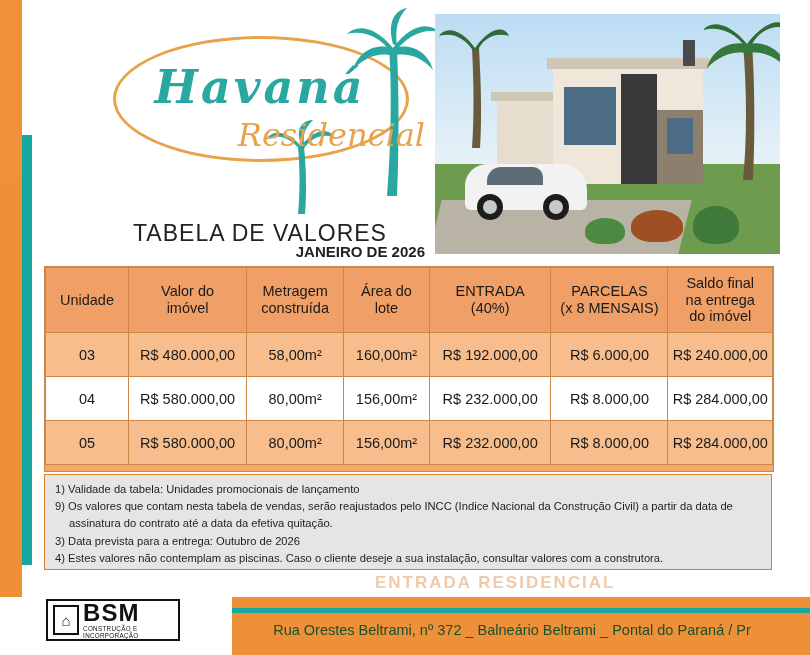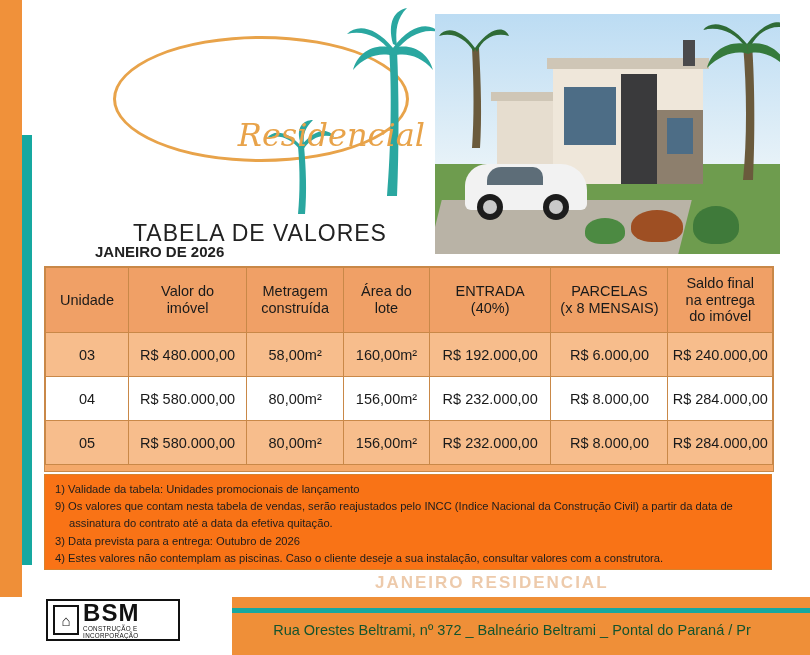--- a/index.html
+++ b/index.html
@@ -52,21 +52,21 @@
   .palm{
     position:absolute;
   }
 
   
   .title-main{
     position:absolute;left:95px;top:212px;width:330px;text-align:center;
     font-size:23px;color:#222;letter-spacing:1px;margin-top:8px;
   }
   .title-sub{
-    position:absolute;left:95px;top:243px;width:330px;text-align:left;
+    position:absolute;left:95px;top:243px;width:330px;text-align:right;
     font-size:15px;font-weight:bold;color:#222;
   }
 
   
   .photo{
     position:absolute;left:435px;top:14px;width:345px;height:240px;
     overflow:hidden;background:#8fc4e8;
   }
   .sky{position:absolute;left:0;top:0;width:345px;height:150px;
        background:linear-gradient(#bcdcf3,#e7f2f8);}
@@ -109,21 +109,21 @@
   table.pricing td{
     background:#ffffff;color:#1a1a1a;font-size:14.5px;text-align:center;
     border:1px solid #c98848;padding:7px 2px;height:29px;
   }
   table.pricing tr:nth-child(odd) td{background:#f7bd8c;}
   table.pricing td.unit{font-size:14.5px;}
 
   
   .notes{
     position:absolute;left:44px;top:474px;width:728px;height:96px;
-    background:#f97316;border:1px solid #d9822c;
+    background:#e5e5e5;border:1px solid #d9822c;
     padding:6px 10px 4px 10px;box-sizing:border-box;
     font-size:11.2px;color:#1d1d1d;line-height:1.45;
   }
   .notes p{margin:0 0 1px 0;}
   .notes .indent{padding-left:14px;}
 
   
   .bsm-box{
     position:absolute;left:46px;bottom:14px;width:130px;height:38px;
     border:2px solid #111;background:#fff;display:flex;align-items:center;
@@ -164,20 +164,21 @@
     <path d="M48 40 C28 34 12 46 8 62 C20 48 36 44 48 48 Z" fill="#2aa7a0"></path>
     <path d="M48 40 C68 34 84 46 88 62 C76 48 60 44 48 48 Z" fill="#2aa7a0"></path>
     <path d="M48 36 C42 14 50 2 62 0 C52 10 50 22 52 38 Z" fill="#2aa7a0"></path>
   </svg>
   <svg class="palm" style="left:170px;top:112px;" width="70" height="95" viewBox="0 0 70 95">
     <path d="M33 26 C35 50 35 72 33 94 L40 94 C42 72 41 48 39 26 Z" fill="#2aa7a0"></path>
     <path d="M36 26 C22 10 8 10 2 18 C14 14 26 18 35 30 Z" fill="#2aa7a0"></path>
     <path d="M36 26 C50 8 64 8 69 17 C57 13 45 18 38 30 Z" fill="#2aa7a0"></path>
     <path d="M36 24 C30 8 38 0 48 0 C40 8 38 14 39 24 Z" fill="#2aa7a0"></path>
   </svg>
+  <div class="logo-havana">Havaná</div>
   <div class="logo-residencial">Residencial</div>
 </div>
 
 <div class="title-main">TABELA DE VALORES</div>
 <div class="title-sub">JANEIRO DE 2026</div>
 
 <div class="photo">
   <div class="sky"></div>
   <div class="ground"></div>
   <div class="drive"></div>
@@ -207,21 +208,21 @@
   <div class="wheel w1"></div>
   <div class="wheel w2"></div>
   <div class="wheel-in i1"></div>
   <div class="wheel-in i2"></div>
   <div class="bush" style="left:196px;top:196px;width:52px;height:32px;background:#9e4f23;"></div>
   <div class="bush" style="left:258px;top:192px;width:46px;height:38px;background:#3f7a3a;"></div>
   <div class="bush" style="left:150px;top:204px;width:40px;height:26px;background:#4c8a42;"></div>
 </div>
 
 <div class="table-area">
-  <div class="watermark">JANEIRO RESIDENCIAL</div>
+  <div class="watermark">ENTRADA RESIDENCIAL</div>
   <table class="pricing">
     <thead>
       <tr>
         <th style="width:82px">
           <div>Unidade</div>
         </th>
         <th style="width:120px">
           <div>Valor do</div>
           <div>imóvel</div>
         </th>

